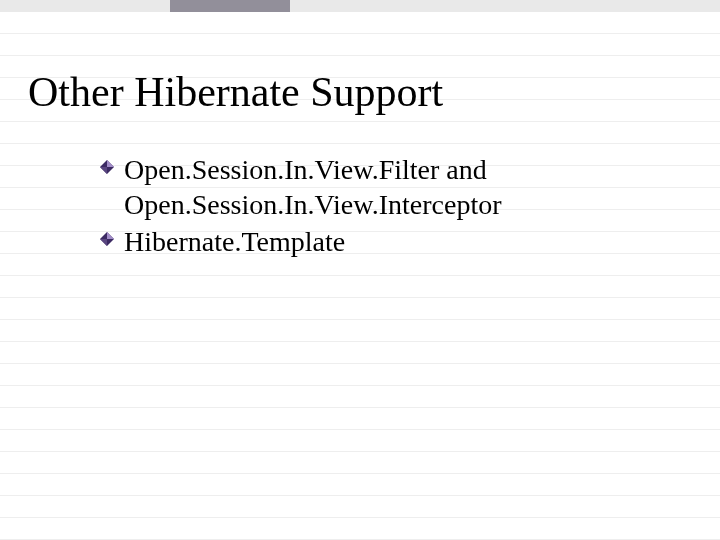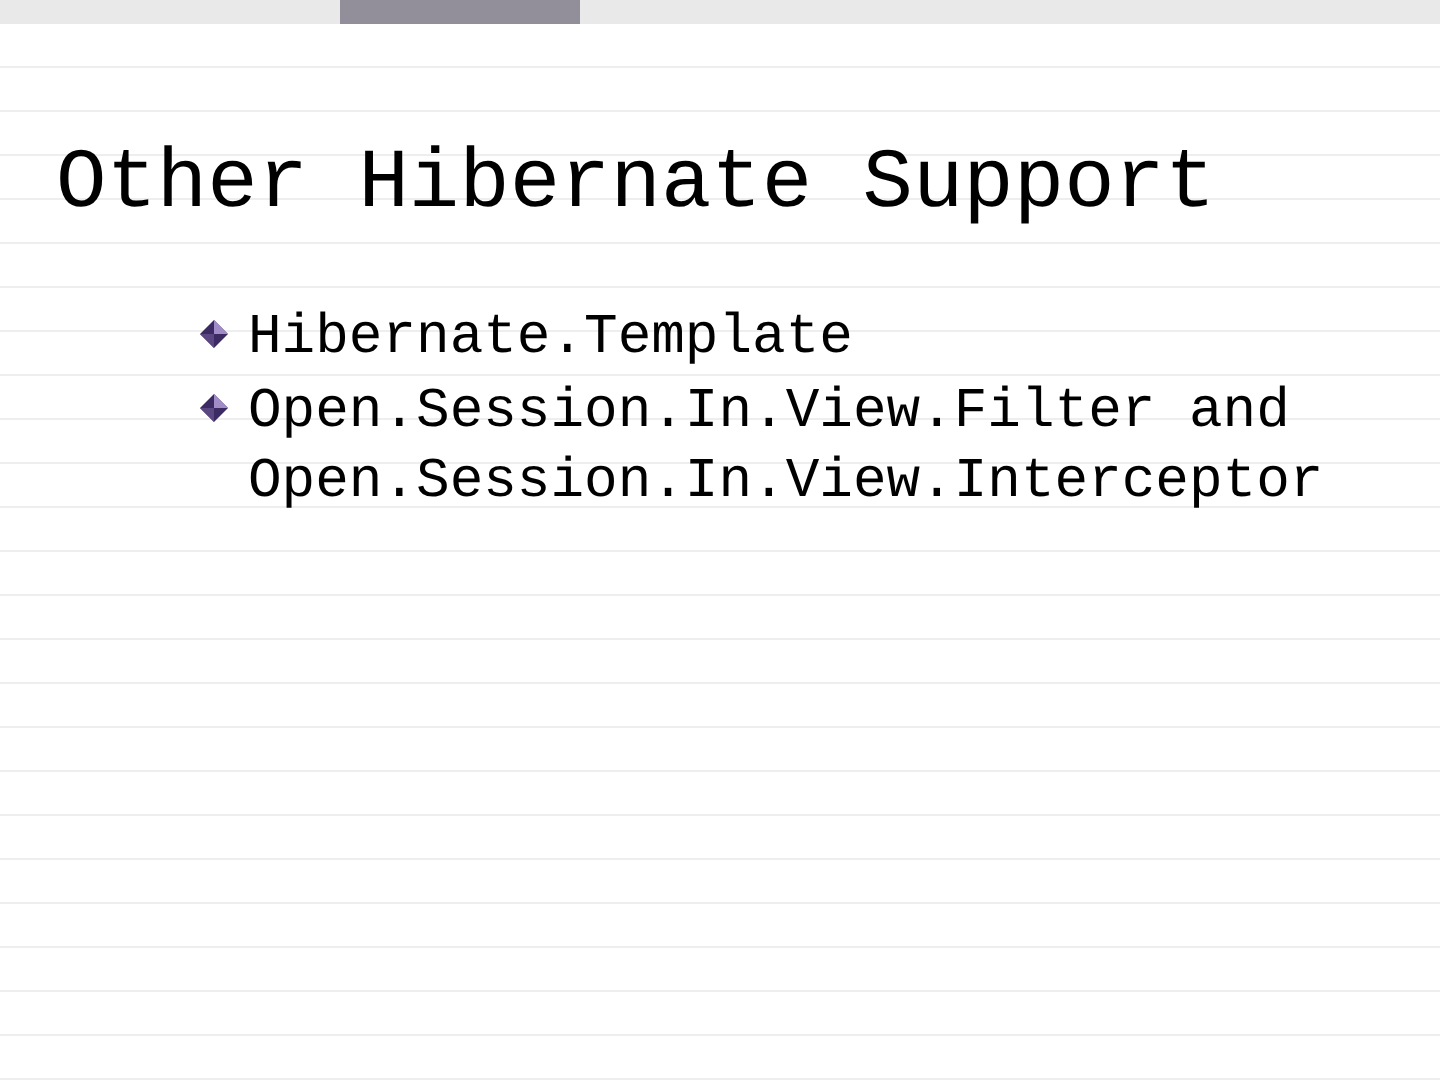--- a/index.html
+++ b/index.html
@@ -37,21 +37,20 @@
     left: 0;
     width: 720px;
     height: 528px;
     background-image: repeating-linear-gradient(
       to bottom,
       transparent 0px,
       transparent 21px,
       #eeeeee 21px,
       #eeeeee 22px
     );
-    font-family: Liberation Mono, monospace;
   }
 
   .title {
     position: absolute;
     left: 28px;
     top: 56px;
     font-size: 42px;
     color: #000000;
     font-weight: 400;
     letter-spacing: 0px;
@@ -99,29 +98,29 @@
   <div class="bullets">
 
     <div class="bullet-item">
       <span class="bullet-icon">
         <svg width="14" height="14" viewBox="0 0 14 14">
           <polygon points="7,0 14,7 7,14 0,7" fill="#3c2a63"></polygon>
           <polygon points="7,0 14,7 7,7" fill="#a18cc7"></polygon>
           <polygon points="0,7 7,7 7,14" fill="#5a4680"></polygon>
         </svg>
       </span>
-      <span>Hibernate.Template</span>
+      <span>Open.Session.In.View.Filter and Open.Session.In.View.Interceptor</span>
     </div>
 
     <div class="bullet-item">
       <span class="bullet-icon">
         <svg width="14" height="14" viewBox="0 0 14 14">
           <polygon points="7,0 14,7 7,14 0,7" fill="#3c2a63"></polygon>
           <polygon points="7,0 14,7 7,7" fill="#a18cc7"></polygon>
           <polygon points="0,7 7,7 7,14" fill="#5a4680"></polygon>
         </svg>
       </span>
-      <span>Open.Session.In.View.Filter and Open.Session.In.View.Interceptor</span>
+      <span>Hibernate.Template</span>
     </div>
 
   </div>
 
 </div>
 
 </body></html>

